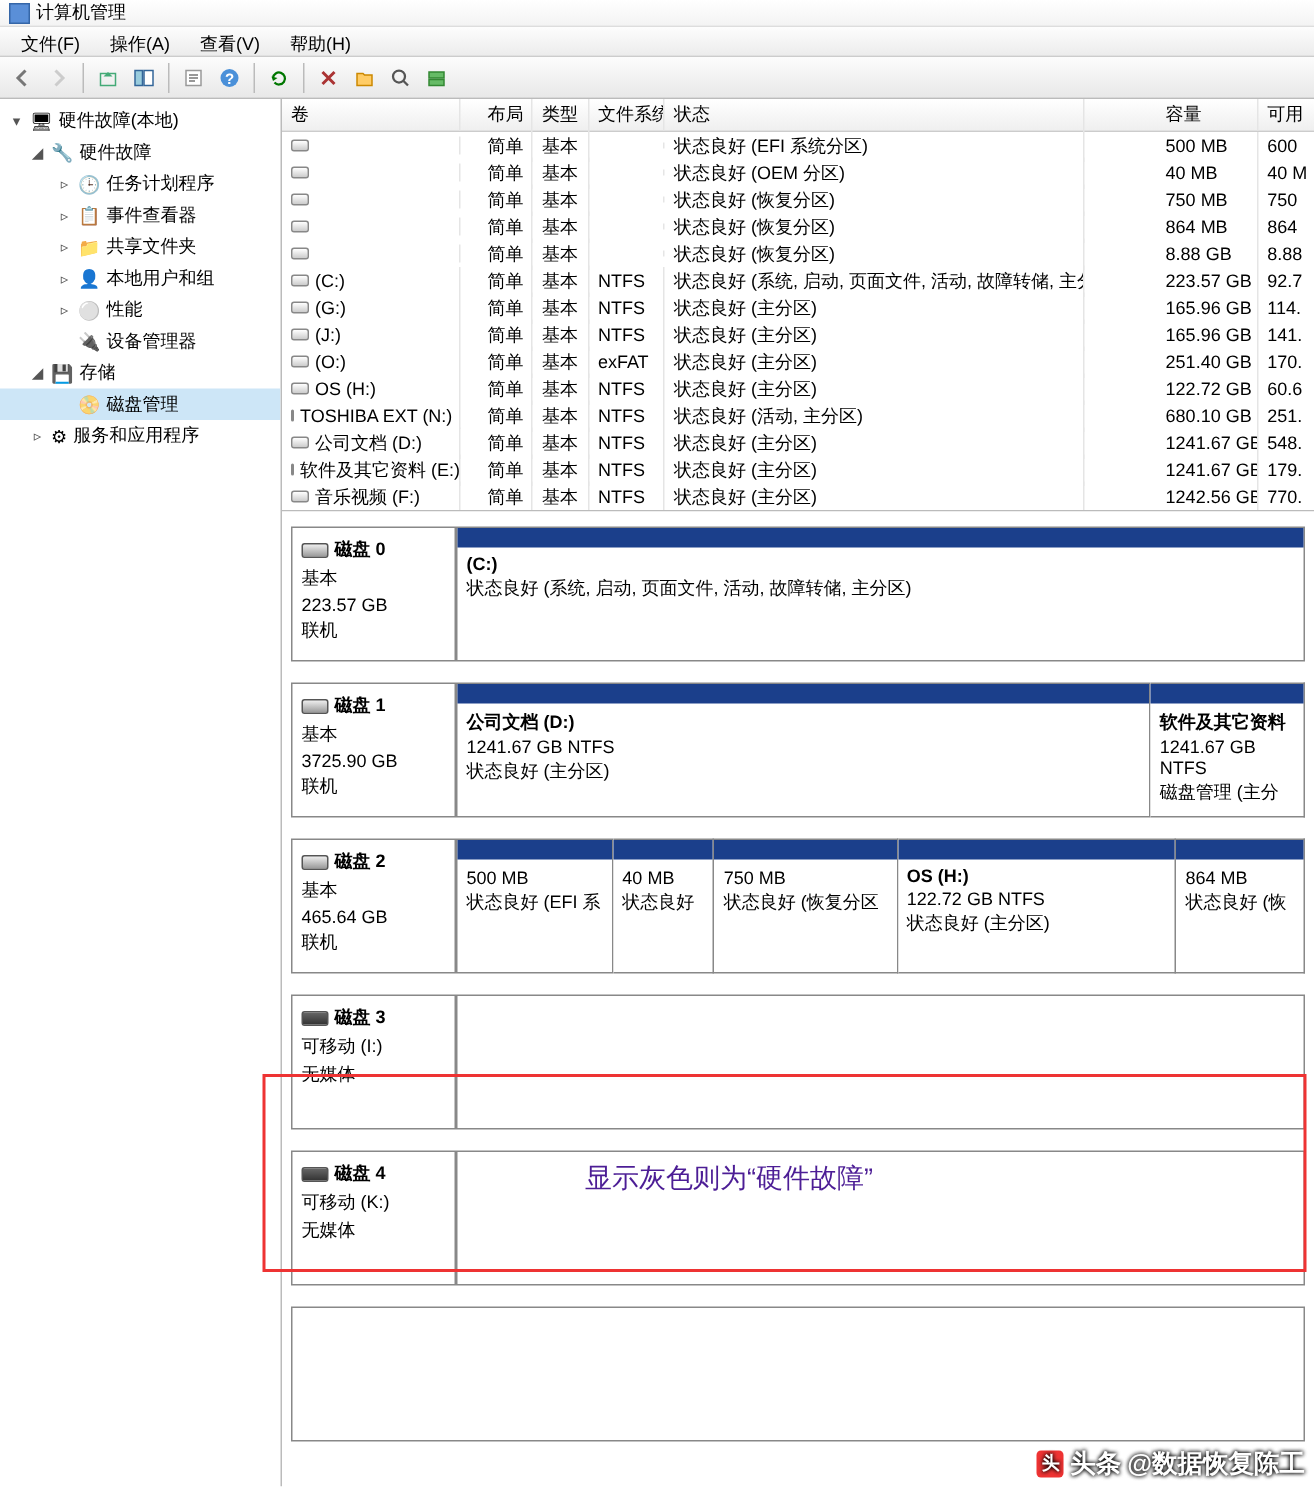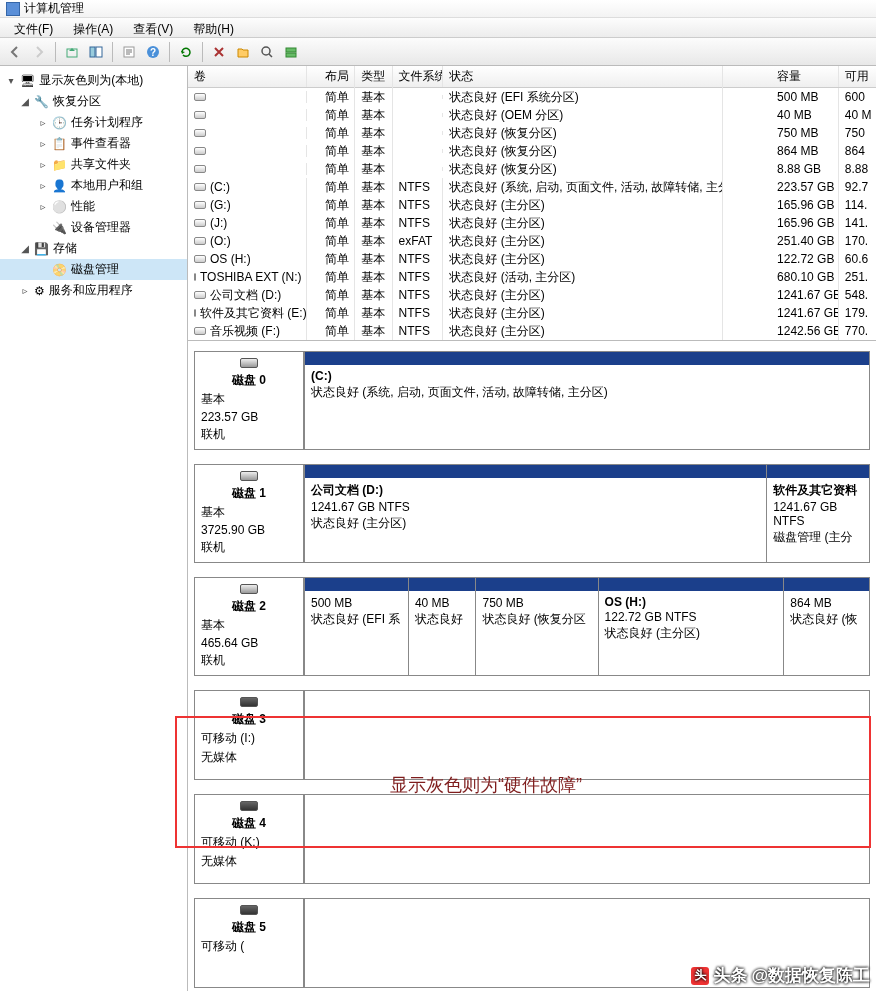--- a/index.html
+++ b/index.html
@@ -35,31 +35,31 @@
 .col-layout { width: 39px; margin-left: 12px; }
 .col-type { width: 40px; }
 .col-fs { width: 55px; }
 .col-status { width: 310px; }
 .col-cap { width: 74px; margin-left: 48px; }
 .col-avail { width: 40px; border-right: none !important; }
 
 .graphical { flex: 1; overflow-y: auto; padding-top: 6px; background: #fff; }
 .disk-row { display: flex; margin: 4px 6px 14px 6px; min-height: 90px; }
 .disk-label { width: 110px; border: 1px solid #888; background: #fff; padding: 6px; display: flex; flex-direction: column; gap: 2px; font-size: 12px; }
-.disk-label .dn { font-weight: bold; display: flex; align-items: center; gap: 4px; flex-direction: column; }
+.disk-label .dn { font-weight: bold; display: flex; align-items: center; gap: 4px; }
 .disk-label .dic { width: 18px; height: 10px; background: linear-gradient(#eee,#999); border: 1px solid #555; border-radius: 2px; }
 .disk-label .dic.rem { background: linear-gradient(#666,#333); }
 .disk-parts { flex: 1; display: flex; gap: 0; }
 .part { border: 1px solid #888; border-left: none; padding: 4px 6px; display: flex; flex-direction: column; gap: 1px; background: #fff; position: relative; font-size: 12px; }
 .part:first-child { border-left: 1px solid #888; }
 .part .stripe { position: absolute; top: 0; left: 0; right: 0; height: 13px; background: #1b3f8b; }
 .part .pname { font-weight: bold; margin-top: 13px; }
 
 .annot-box { position: absolute; border: 2px solid #e33; }
-.annot-text { position: absolute; color: #7f1d1d; font-size: 18px; }
+.annot-text { position: absolute; color: #4c1d95; font-size: 18px; }
 .watermark { position: absolute; right: 6px; bottom: 4px; color: #fff; text-shadow: 0 0 3px #000, 0 0 3px #000; font-size: 17px; font-weight: bold; display: flex; align-items: center; gap: 4px; }
 .wm-ic { width: 18px; height: 18px; background: #e33; border-radius: 3px; display: inline-flex; align-items: center; justify-content: center; color: #fff; font-size: 12px; }
 
 svg { display: block; }
 </style>
 </head>
 <body>
 
 <div class="titlebar">
   <span class="ic"></span>
@@ -138,22 +138,22 @@
       <svg width="14" height="14">
         <rect x="2" y="3" width="10" height="4" fill="#6b6" stroke="#383"></rect>
         <rect x="2" y="8" width="10" height="4" fill="#6b6" stroke="#383"></rect>
       </svg>
     </div>
 </div>
 
 <div class="main">
 
   <div class="tree">
-    <div class="node"><span class="exp">▾</span>🖥 <span>显示灰色则为(本地)</span></div>
-    <div class="node indent1"><span class="exp">◢</span>🔧 <span>恢复分区</span></div>
+    <div class="node"><span class="exp">▾</span>🖥 <span>硬件故障(本地)</span></div>
+    <div class="node indent1"><span class="exp">◢</span>🔧 <span>硬件故障</span></div>
     <div class="node indent2"><span class="exp">▹</span>🕒 <span>任务计划程序</span></div>
     <div class="node indent2"><span class="exp">▹</span>📋 <span>事件查看器</span></div>
     <div class="node indent2"><span class="exp">▹</span>📁 <span>共享文件夹</span></div>
     <div class="node indent2"><span class="exp">▹</span>👤 <span>本地用户和组</span></div>
     <div class="node indent2"><span class="exp">▹</span>⚪ <span>性能</span></div>
     <div class="node indent2"><span class="exp">&nbsp;</span>🔌 <span>设备管理器</span></div>
     <div class="node indent1"><span class="exp">◢</span>💾 <span>存储</span></div>
     <div class="node indent2 sel"><span class="exp">&nbsp;</span>📀 <span>磁盘管理</span></div>
     <div class="node indent1"><span class="exp">▹</span>⚙ <span>服务和应用程序</span></div>
   </div>
@@ -457,27 +457,20 @@
           </div>
           <div class="disk-parts">
             <div class="part" style="flex: 1 1 0%;">
               <div class="pname"></div>
               <div></div>
               <div></div>
             </div>
           </div>
         </div>
         <div class="disk-row">
-          <div class="disk-label">
-            <div class="dn">
-              <span class="dic rem"></span>
-              <span>磁盘 5</span>
-            </div>
-            <div>可移动 (</div>
-          </div>
           <div class="disk-parts">
             <div class="part" style="flex: 1 1 0%;">
               <div class="pname"></div>
               <div></div>
               <div></div>
             </div>
           </div>
         </div>
       </div>
   </div>

